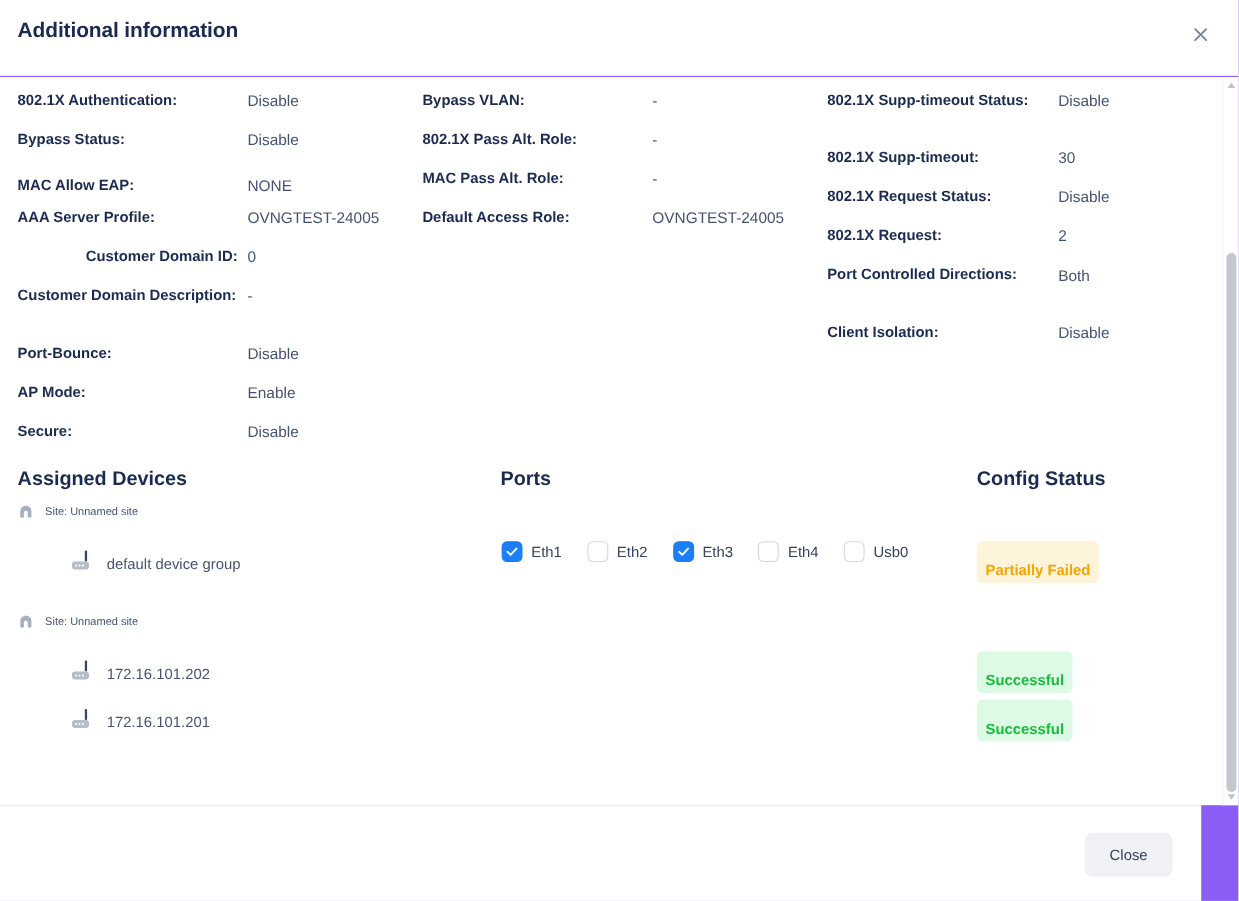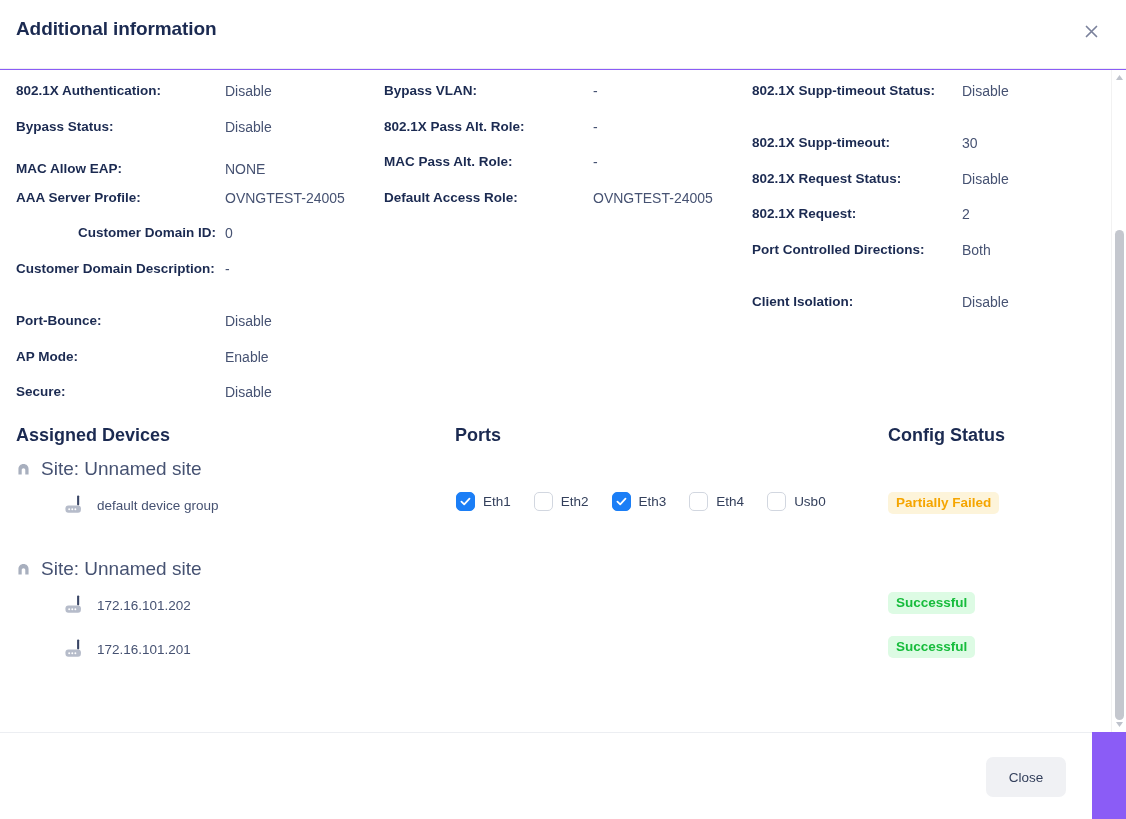--- a/index.html
+++ b/index.html
@@ -87,29 +87,29 @@
   .head-devices { left: 16px; }
   .head-ports   { left: 455px; }
   .head-status  { left: 888px; }
 
   .site-row {
     position: absolute; left: 16px;
     display: flex; align-items: center; gap: 10px;
   }
   .site-icon { width: 15px; height: 15px; display: block; }
   .site-label {
-    font-size: 19px; color: #465272; font-weight: normal;
+    font-size: 10px; color: #465272; font-weight: normal;
   }
 
   .device-row {
     position: absolute; left: 0; width: 1110px; height: 30px;
   }
   .device-name-wrap {
     position: absolute; left: 64px; top: 0;
-    display: flex; align-items: center; gap: 11px;
+    display: flex; align-items: flex-end; gap: 11px;
     height: 30px;
   }
   .router-icon { width: 22px; height: 20px; display: block; }
   .device-label {
     font-size: 13.5px; color: #465272;
   }
 
   
   .ports-wrap {
     position: absolute; left: 456px; top: 2px;
@@ -126,21 +126,21 @@
   }
   .cbox.on  { background: #1b7ef6; border: 1px solid #1b7ef6; }
   .cbox.off { background: #ffffff; border: 1px solid #d2d7e0; }
   .cbox svg { display: block; }
   .port-label { font-size: 13.5px; color: #34405c; }
 
   
   .badge {
     position: absolute;
     display: inline-block;
-    padding: 3px 8px 4px 8px;
+    padding: 19px 8px 4px 8px;
     border-radius: 5px;
     font-size: 13.5px; font-weight: bold;
     white-space: nowrap;
   }
   .badge-warn { background: #fdf4da; color: #f5a500; }
   .badge-ok   { background: #ddfbe4; color: #17bc3c; }
 
   
   .modal-footer {
     position: absolute; left: 0; top: 732px;

